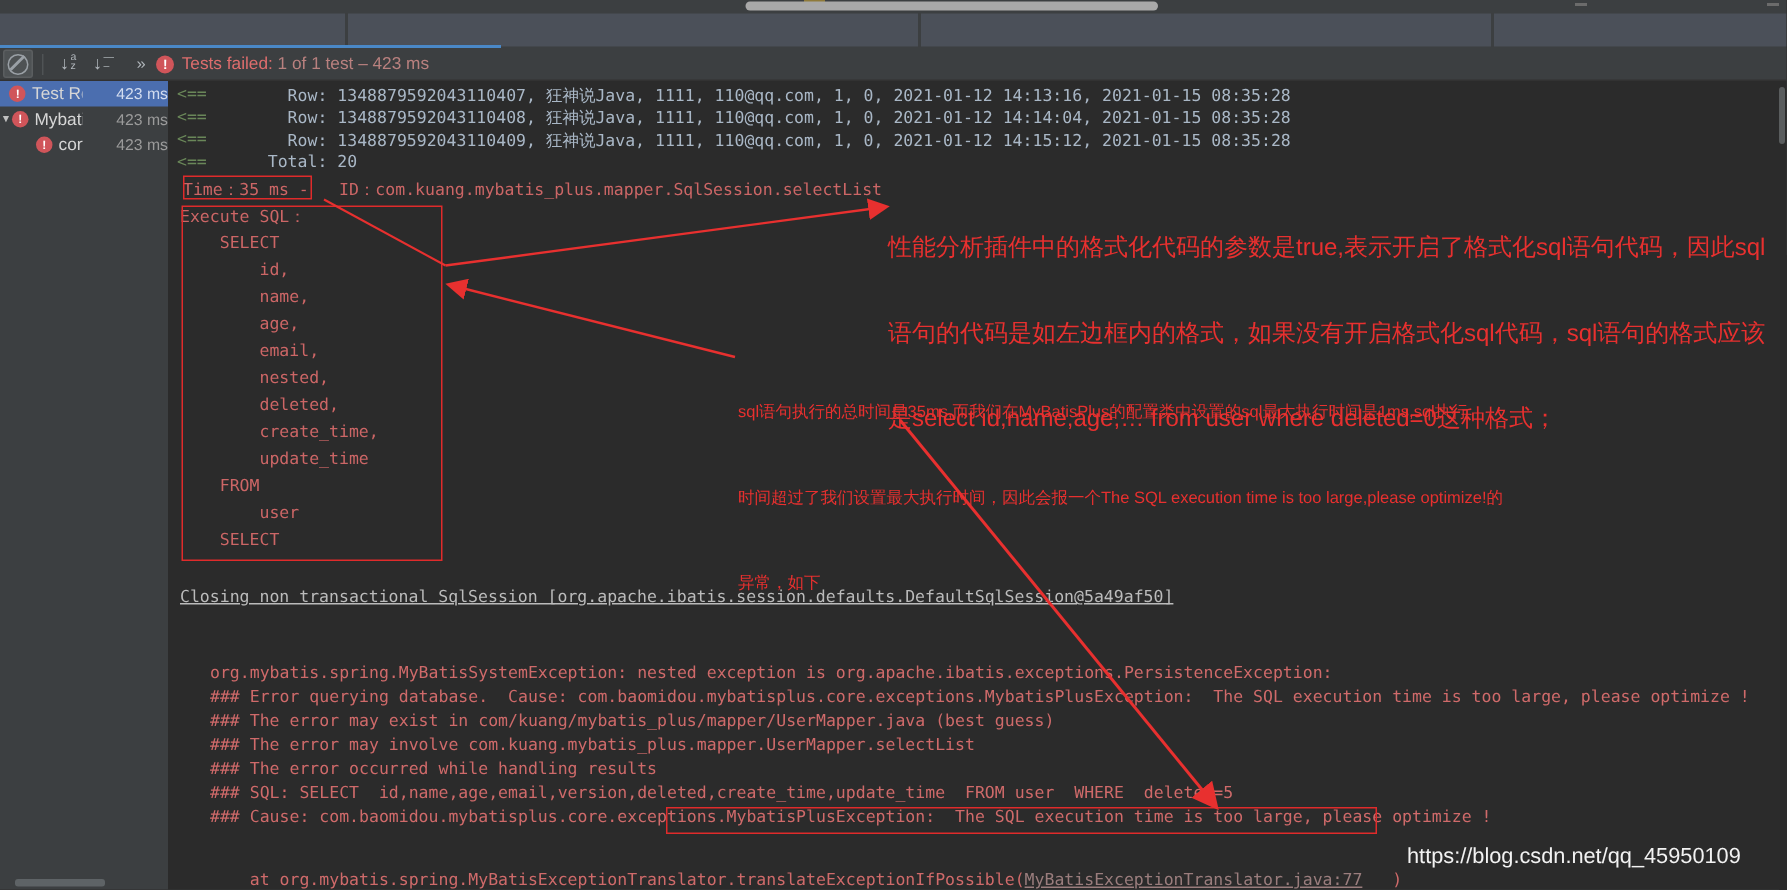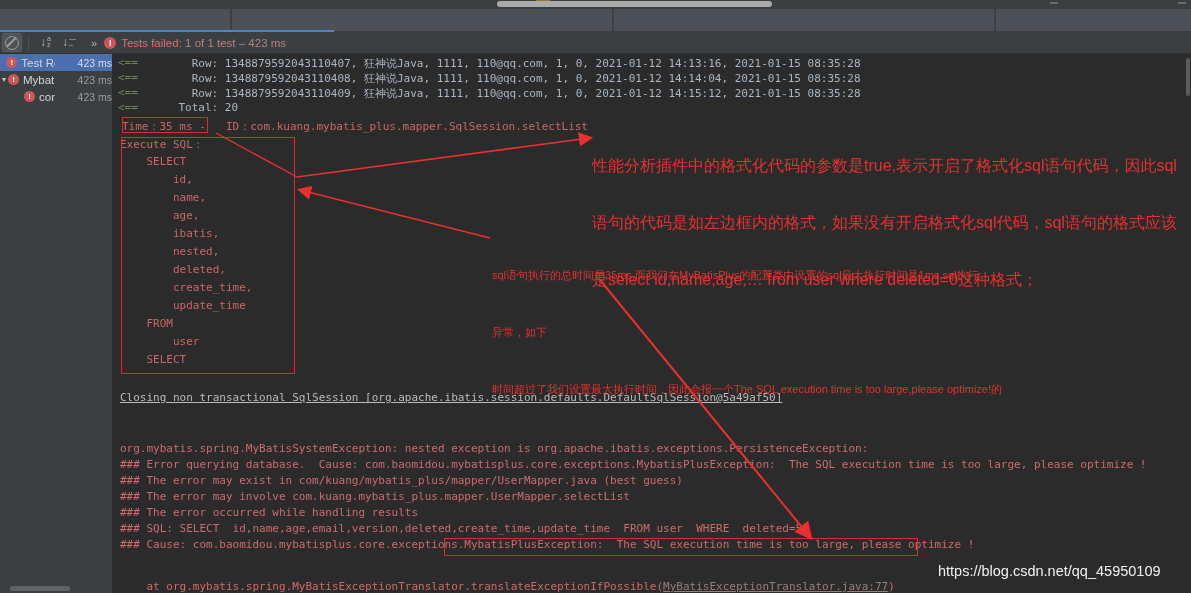--- a/index.html
+++ b/index.html
@@ -59,21 +59,21 @@
   .trow .tlabel{overflow:hidden;}
   .trow .tms{color:#9b9b9b;margin-left:23px;font-size:10.5px;}
   .trow.sel .tms{color:#d3ddf0;}
   .treehandle{position:absolute;left:10px;bottom:2px;width:60px;height:5px;background:#5e6366;border-radius:2px;}
 
   
   .console{position:absolute;left:112px;top:54px;width:1079px;height:539px;background:#2b2b2b;overflow:hidden;}
   .cline{position:absolute;white-space:pre;font-family:"DejaVu Sans Mono","Liberation Mono",monospace;font-size:11px;}
   .c-gray{color:#a9b7c6;}
   .c-arr{color:#6a8759;}
-  .c-red{color:#cf6a6a;}
+  .c-red{color:#cf6a6a;margin-left:20px;}
   .c-sql{color:#cc6666;}
   .c-white{color:#bbbbbb;}
   .c-link{color:#9a7d7d;text-decoration:underline;}
 
   
   .redbox{position:absolute;border:1.3px solid #e02b2b;box-sizing:border-box;}
   .anno{position:absolute;color:#e8302f;font-size:16px;line-height:19px;white-space:pre;}
   .anno2{position:absolute;color:#e8302f;font-size:11px;line-height:19px;white-space:pre;}
   .watermark{position:absolute;color:#f2f2f2;font-size:14.5px;white-space:nowrap;}
   svg.overlay{position:absolute;left:0;top:0;width:1191px;height:593px;pointer-events:none;}
@@ -165,21 +165,21 @@
     <div class="cline c-gray" style="left:40px;top:47px;">    Total: 20</div>
 
     <div class="cline c-sql" style="left:10px;top:65px;">Time：35 ms -</div>
     <div class="cline c-sql" style="left:114px;top:65px;">ID：com.kuang.mybatis_plus.mapper.SqlSession.selectList</div>
 
     <div class="cline c-sql" style="left:8px;top:83px;">Execute SQL：</div>
     <div class="cline c-sql" style="left:8px;top:101px;">    SELECT</div>
     <div class="cline c-sql" style="left:8px;top:119px;">        id,</div>
     <div class="cline c-sql" style="left:8px;top:137px;">        name,</div>
     <div class="cline c-sql" style="left:8px;top:155px;">        age,</div>
-    <div class="cline c-sql" style="left:8px;top:173px;">        ibatis,</div>
+    <div class="cline c-sql" style="left:8px;top:173px;">        email,</div>
     <div class="cline c-sql" style="left:8px;top:191px;">        nested,</div>
     <div class="cline c-sql" style="left:8px;top:209px;">        deleted,</div>
     <div class="cline c-sql" style="left:8px;top:227px;">        create_time,</div>
     <div class="cline c-sql" style="left:8px;top:245px;">        update_time</div>
     <div class="cline c-sql" style="left:8px;top:263px;">    FROM</div>
     <div class="cline c-sql" style="left:8px;top:281px;">        user</div>
     <div class="cline c-sql" style="left:8px;top:299px;">    SELECT</div>
 
     <div class="cline c-white" style="left:8px;top:337px;text-decoration:underline;">Closing non transactional SqlSession [org.apache.ibatis.session.defaults.DefaultSqlSession@5a49af50]</div>
 
@@ -215,19 +215,19 @@
   </svg>
 
   <div class="anno" style="left:592px;top:118px;">
     <div>性能分析插件中的格式化代码的参数是true,表示开启了格式化sql语句代码，因此sql</div>
     <div>语句的代码是如左边框内的格式，如果没有开启格式化sql代码，sql语句的格式应该</div>
     <div>是select id,name,age,… from user where deleted=0这种格式；</div>
   </div>
 
   <div class="anno2" style="left:492px;top:228px;">
     <div>sql语句执行的总时间是35ms,而我们在MyBatisPlus的配置类中设置的sql最大执行时间是1ms,sql执行</div>
+    <div>时间超过了我们设置最大执行时间，因此会报一个The SQL execution time is too large,please optimize!的</div>
     <div>异常，如下</div>
-    <div>时间超过了我们设置最大执行时间，因此会报一个The SQL execution time is too large,please optimize!的</div>
   </div>
 
   <div class="watermark" style="left:938px;top:563px;">https://blog.csdn.net/qq_45950109</div>
 
 </div>
 
 </body></html>

